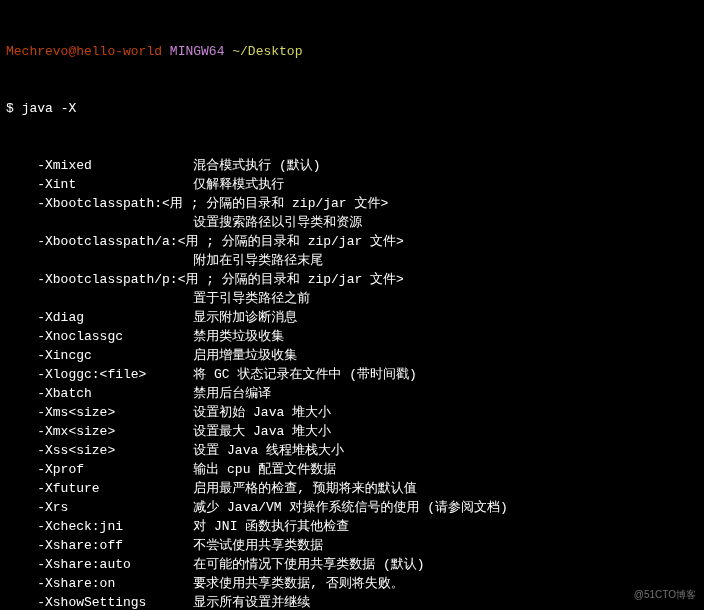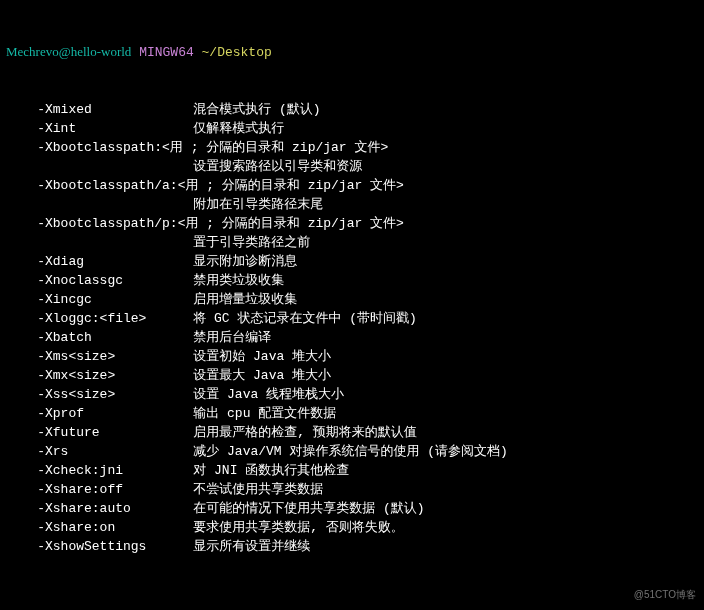--- a/index.html
+++ b/index.html
@@ -12,36 +12,37 @@
     font-size: 13px;
     line-height: 19px;
     color: #fff;
     overflow: hidden;
     position: relative;
   }
   .terminal {
     padding: 4px 6px 4px 6px;
     white-space: pre;
   }
-  .user { color: #14b8a6; font-family: Liberation Serif, serif; }
+  .user { color: #c2410c; }
   .host { color: #c983d6; }
   .path { color: #d6d660; text-align: center; }
   .watermark {
     position: absolute;
     right: 8px;
     bottom: 6px;
     color: #888;
     font-size: 10px;
     font-family: sans-serif;
     opacity: 0.85;
   }
 </style>
 </head>
 <body>
 
 <div class="terminal">
   <div><span class="user">Mechrevo@hello-world</span> <span class="host">MINGW64</span> <span class="path">~/Desktop</span></div>
+  <div><span>$</span> <span>java -X</span></div>
   <div id="options-block"><div>    -Xmixed             混合模式执行 (默认)</div><div>    -Xint               仅解释模式执行</div><div>    -Xbootclasspath:&lt;用 ; 分隔的目录和 zip/jar 文件&gt;</div><div>                        设置搜索路径以引导类和资源</div><div>    -Xbootclasspath/a:&lt;用 ; 分隔的目录和 zip/jar 文件&gt;</div><div>                        附加在引导类路径末尾</div><div>    -Xbootclasspath/p:&lt;用 ; 分隔的目录和 zip/jar 文件&gt;</div><div>                        置于引导类路径之前</div><div>    -Xdiag              显示附加诊断消息</div><div>    -Xnoclassgc         禁用类垃圾收集</div><div>    -Xincgc             启用增量垃圾收集</div><div>    -Xloggc:&lt;file&gt;      将 GC 状态记录在文件中 (带时间戳)</div><div>    -Xbatch             禁用后台编译</div><div>    -Xms&lt;size&gt;          设置初始 Java 堆大小</div><div>    -Xmx&lt;size&gt;          设置最大 Java 堆大小</div><div>    -Xss&lt;size&gt;          设置 Java 线程堆栈大小</div><div>    -Xprof              输出 cpu 配置文件数据</div><div>    -Xfuture            启用最严格的检查, 预期将来的默认值</div><div>    -Xrs                减少 Java/VM 对操作系统信号的使用 (请参阅文档)</div><div>    -Xcheck:jni         对 JNI 函数执行其他检查</div><div>    -Xshare:off         不尝试使用共享类数据</div><div>    -Xshare:auto        在可能的情况下使用共享类数据 (默认)</div><div>    -Xshare:on          要求使用共享类数据, 否则将失败。</div><div>    -XshowSettings      显示所有设置并继续</div></div>
   
   
 </div>
 
 <div class="watermark">@51CTO博客</div>
 
 </body></html>

